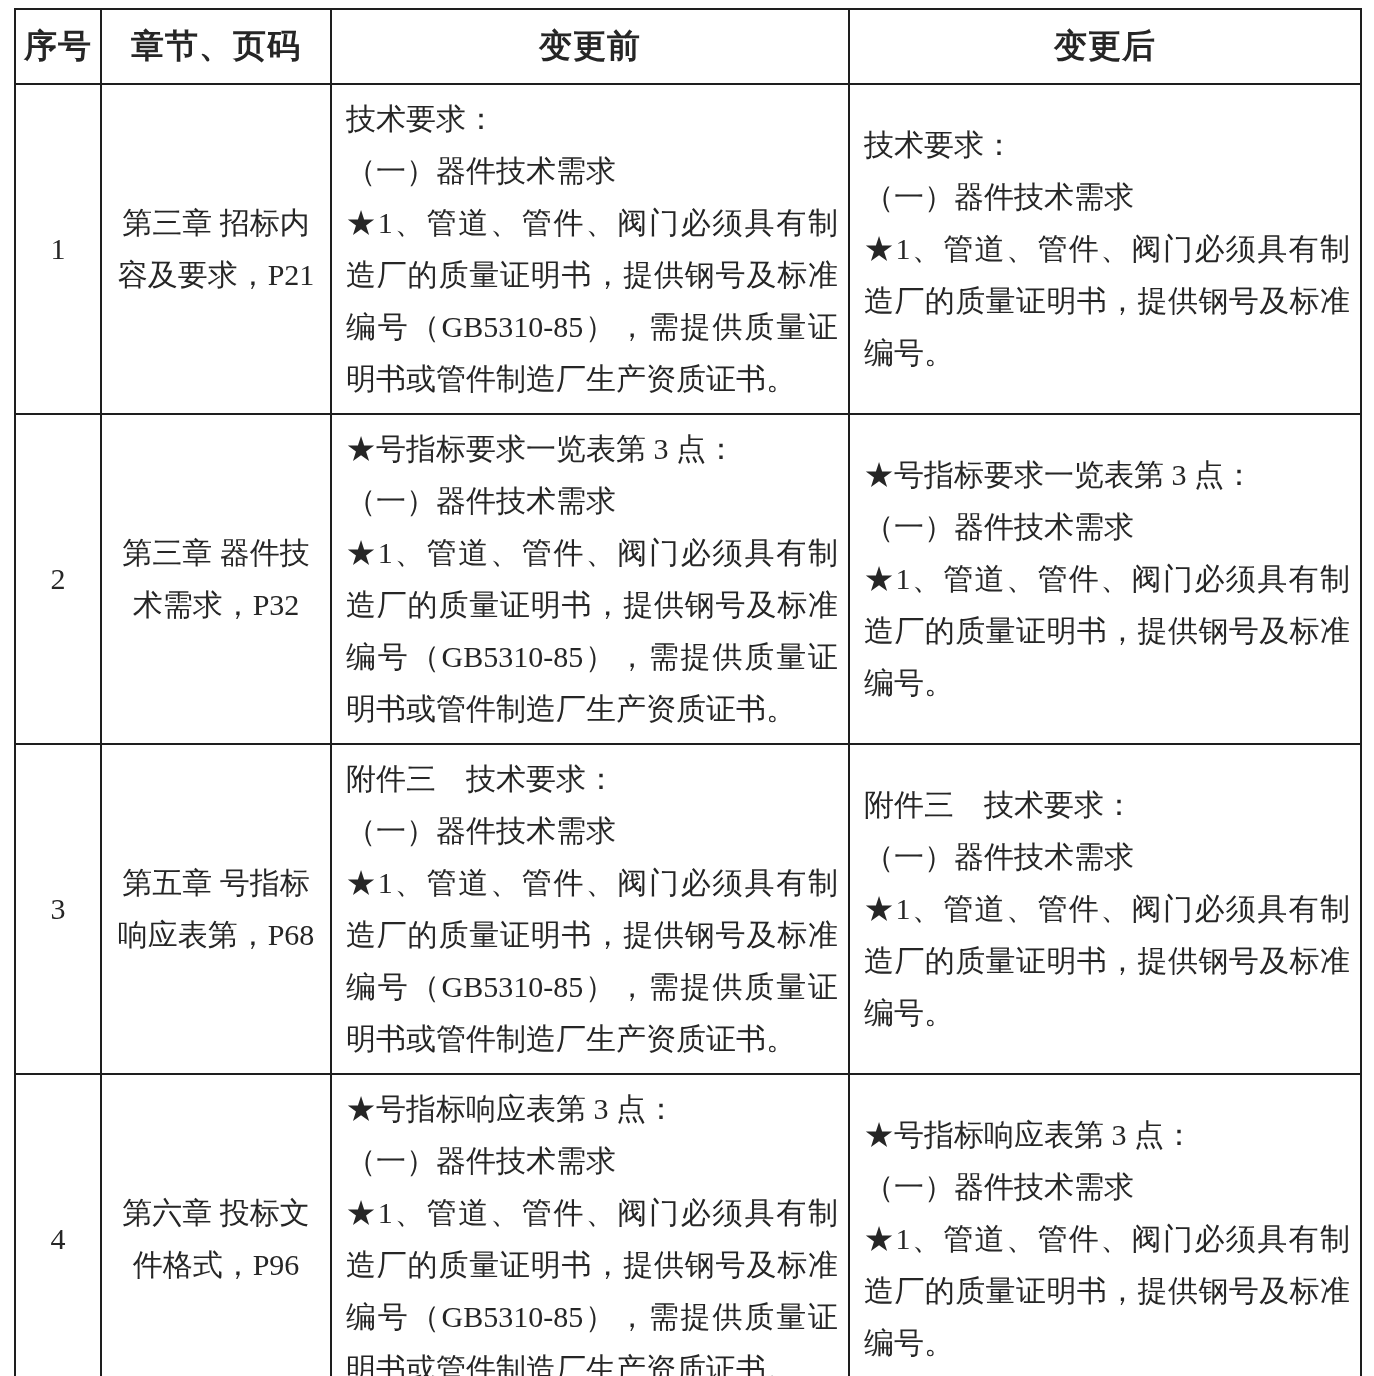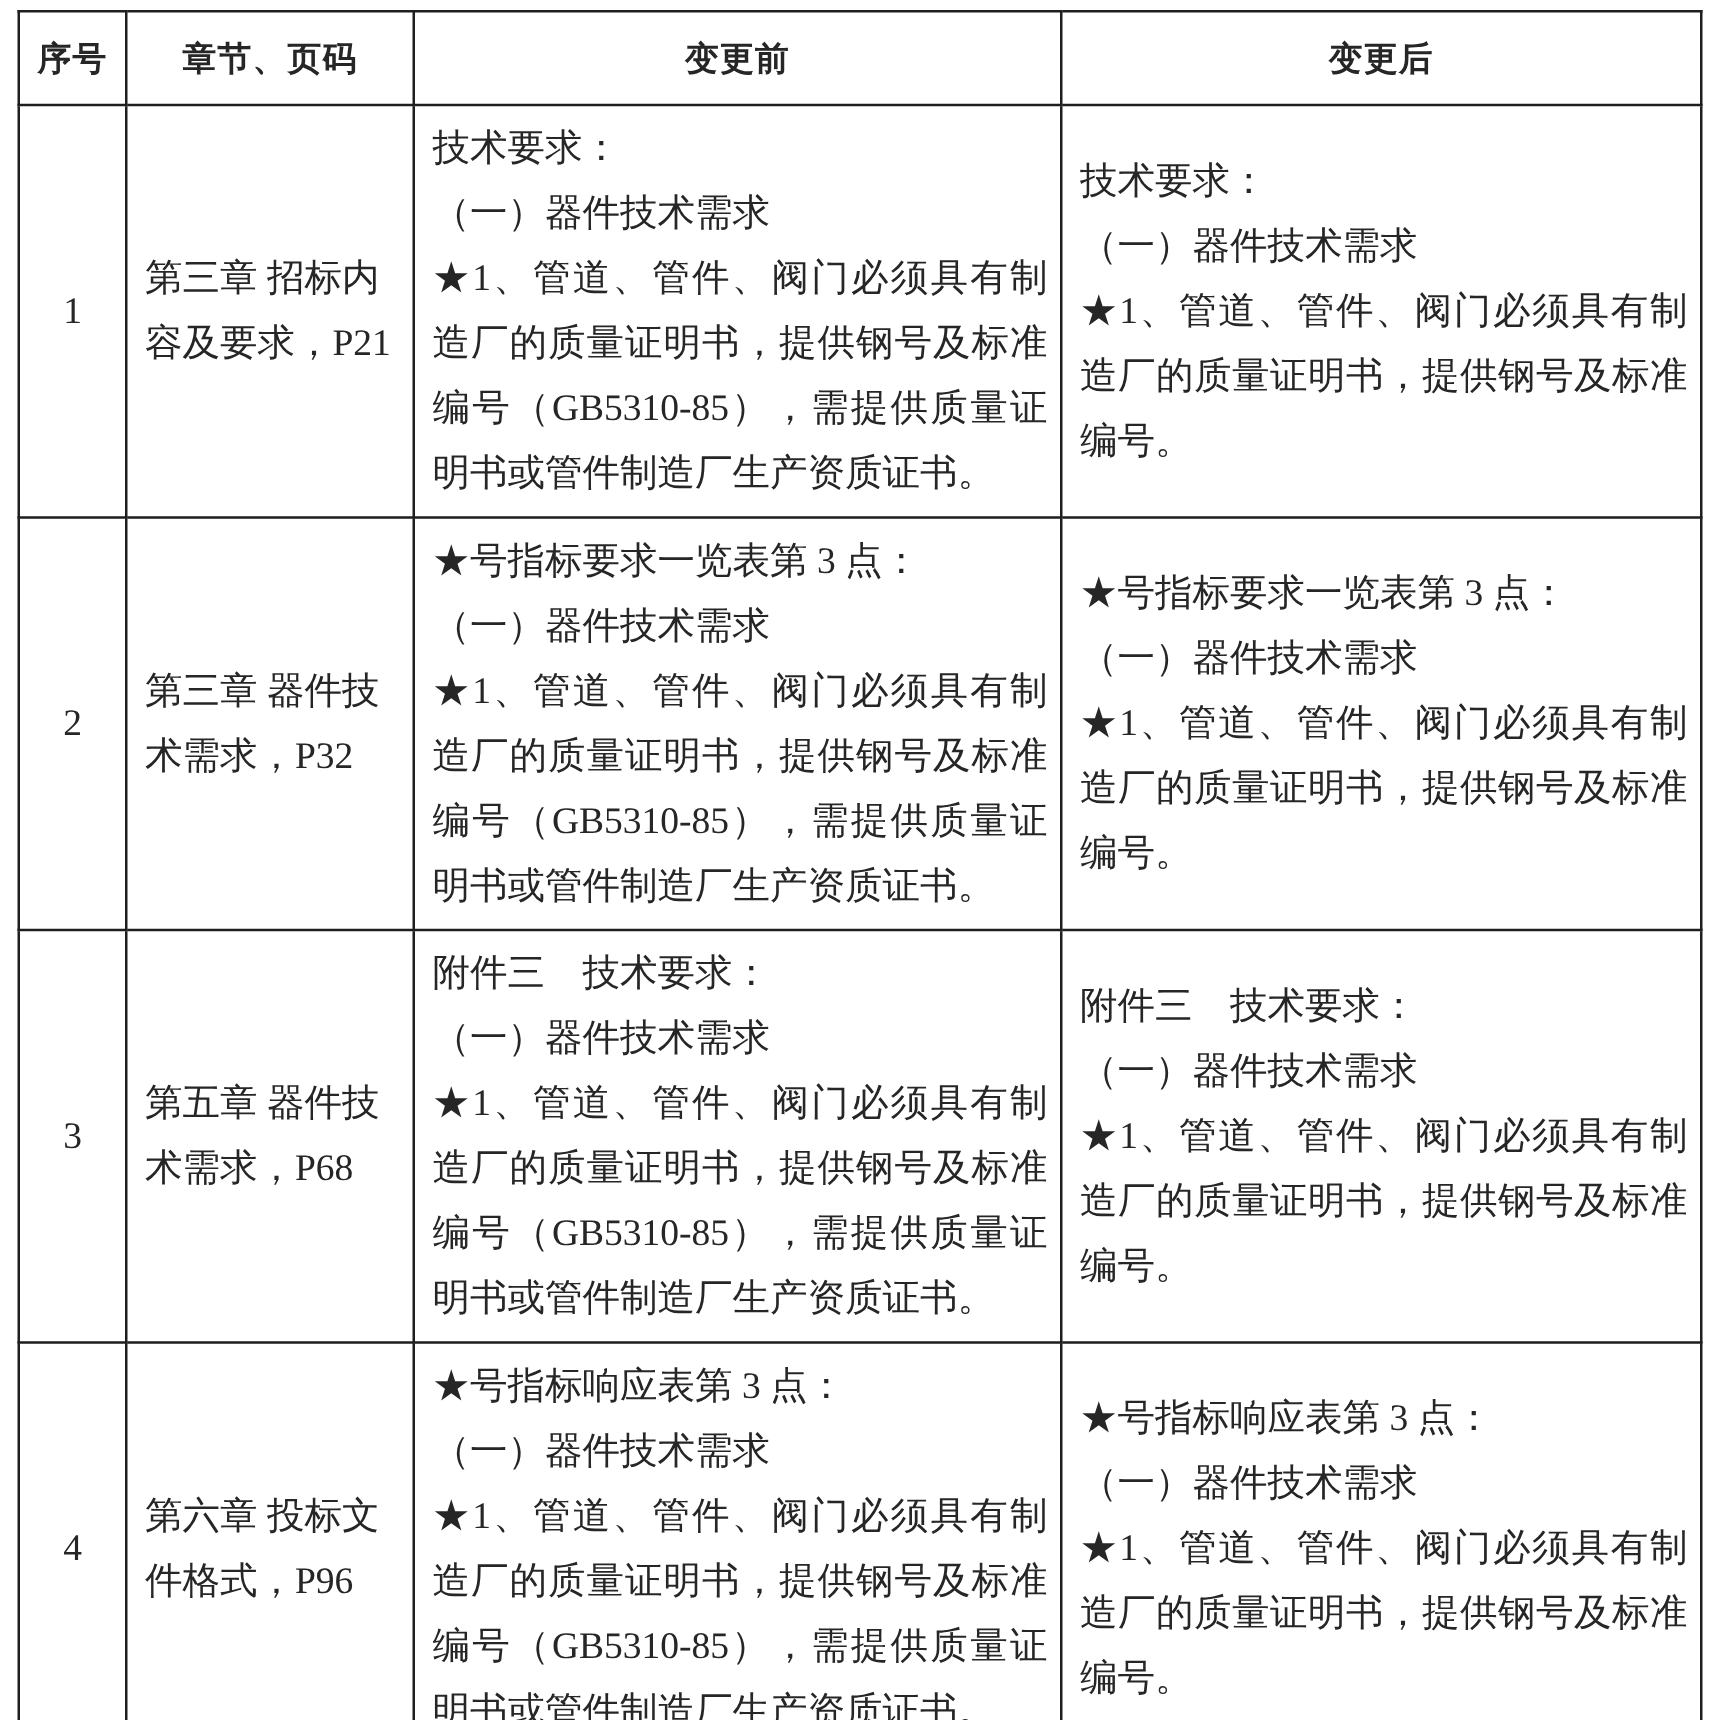--- a/index.html
+++ b/index.html
@@ -29,30 +29,31 @@
   .change-table col.c-after   { width: auto;  }
   .change-table th,
   .change-table td {
     border: 2px solid #1e1e1e;
     vertical-align: middle;
     background: #ffffff;
   }
   .change-table th {
     height: 75px;
     font-weight: bold;
-    font-size: 27px;
+    font-size: 33px;
     text-align: center;
     padding: 0 4px;
     letter-spacing: 1px;
   }
   td.cell-no {
     text-align: center;
     font-size: 30px;
   }
   td.cell-section {
+    text-align: center;
     padding: 6px 14px;
     line-height: 52px;
   }
   td.cell-text {
     text-align: left;
     padding: 8px 10px 8px 14px;
     line-height: 52px;
   }
   td.cell-text p {
     margin: 0;
@@ -103,21 +104,21 @@
           <p>★1、管道、管件、阀门必须具有制造厂的质量证明书，提供钢号及标准编号（GB5310-85），需提供质量证明书或管件制造厂生产资质证书。</p>
         </td>
         <td class="cell-text">
           <p>★号指标要求一览表第 3 点：</p>
           <p>（一）器件技术需求</p>
           <p>★1、管道、管件、阀门必须具有制造厂的质量证明书，提供钢号及标准编号。</p>
         </td>
       </tr>
       <tr>
         <td class="cell-no">3</td>
-        <td class="cell-section">第五章 器件技术需求，P68</td>
+        <td class="cell-section">第五章 号指标响应表第，P68</td>
         <td class="cell-text">
           <p>附件三　技术要求：</p>
           <p>（一）器件技术需求</p>
           <p>★1、管道、管件、阀门必须具有制造厂的质量证明书，提供钢号及标准编号（GB5310-85），需提供质量证明书或管件制造厂生产资质证书。</p>
         </td>
         <td class="cell-text">
           <p>附件三　技术要求：</p>
           <p>（一）器件技术需求</p>
           <p>★1、管道、管件、阀门必须具有制造厂的质量证明书，提供钢号及标准编号。</p>
         </td>

